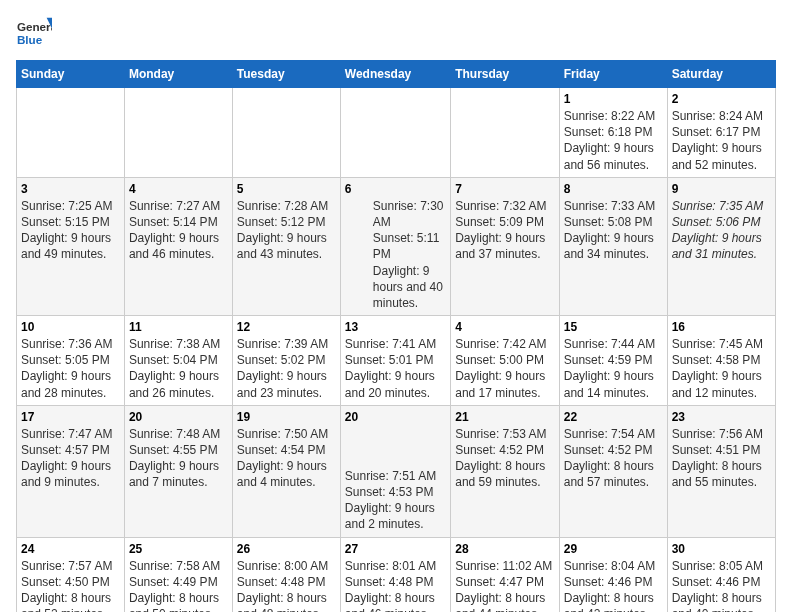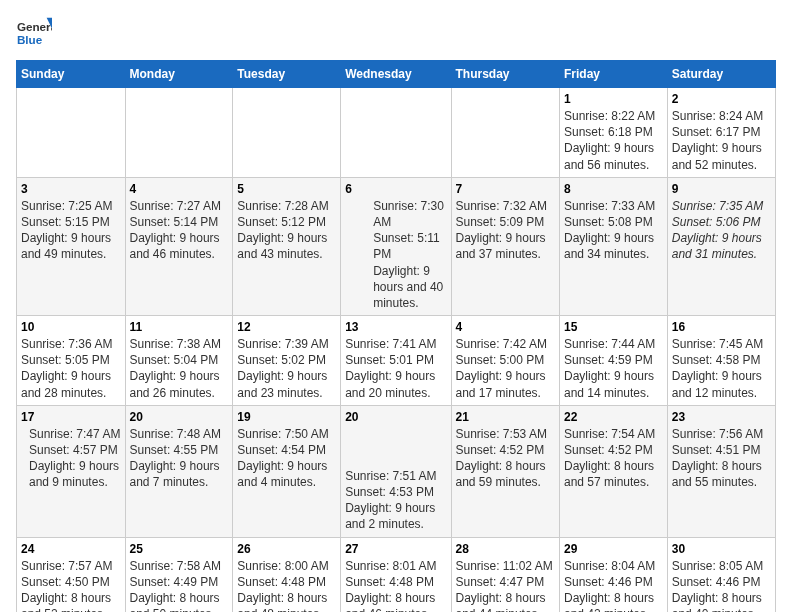--- a/index.html
+++ b/index.html
@@ -211,21 +211,21 @@
         <td>
           <span class="day-num">16</span>
           <div class="day-info" style="white-space: pre-line;">Sunrise: 7:45 AM
 Sunset: 4:58 PM
 Daylight: 9 hours and 12 minutes.</div>
         </td>
       </tr>
       <tr>
         <td>
           <span class="day-num">17</span>
-          <div class="day-info" style="white-space: pre-line; margin-left: 8px;">Sunrise: 7:47 AM
+          <div class="day-info" style="white-space: pre-line;">Sunrise: 7:47 AM
 Sunset: 4:57 PM
 Daylight: 9 hours and 9 minutes.</div>
         </td>
         <td>
           <span class="day-num">20</span>
           <div class="day-info" style="white-space: pre-line;">Sunrise: 7:48 AM
 Sunset: 4:55 PM
 Daylight: 9 hours and 7 minutes.</div>
         </td>
         <td>

